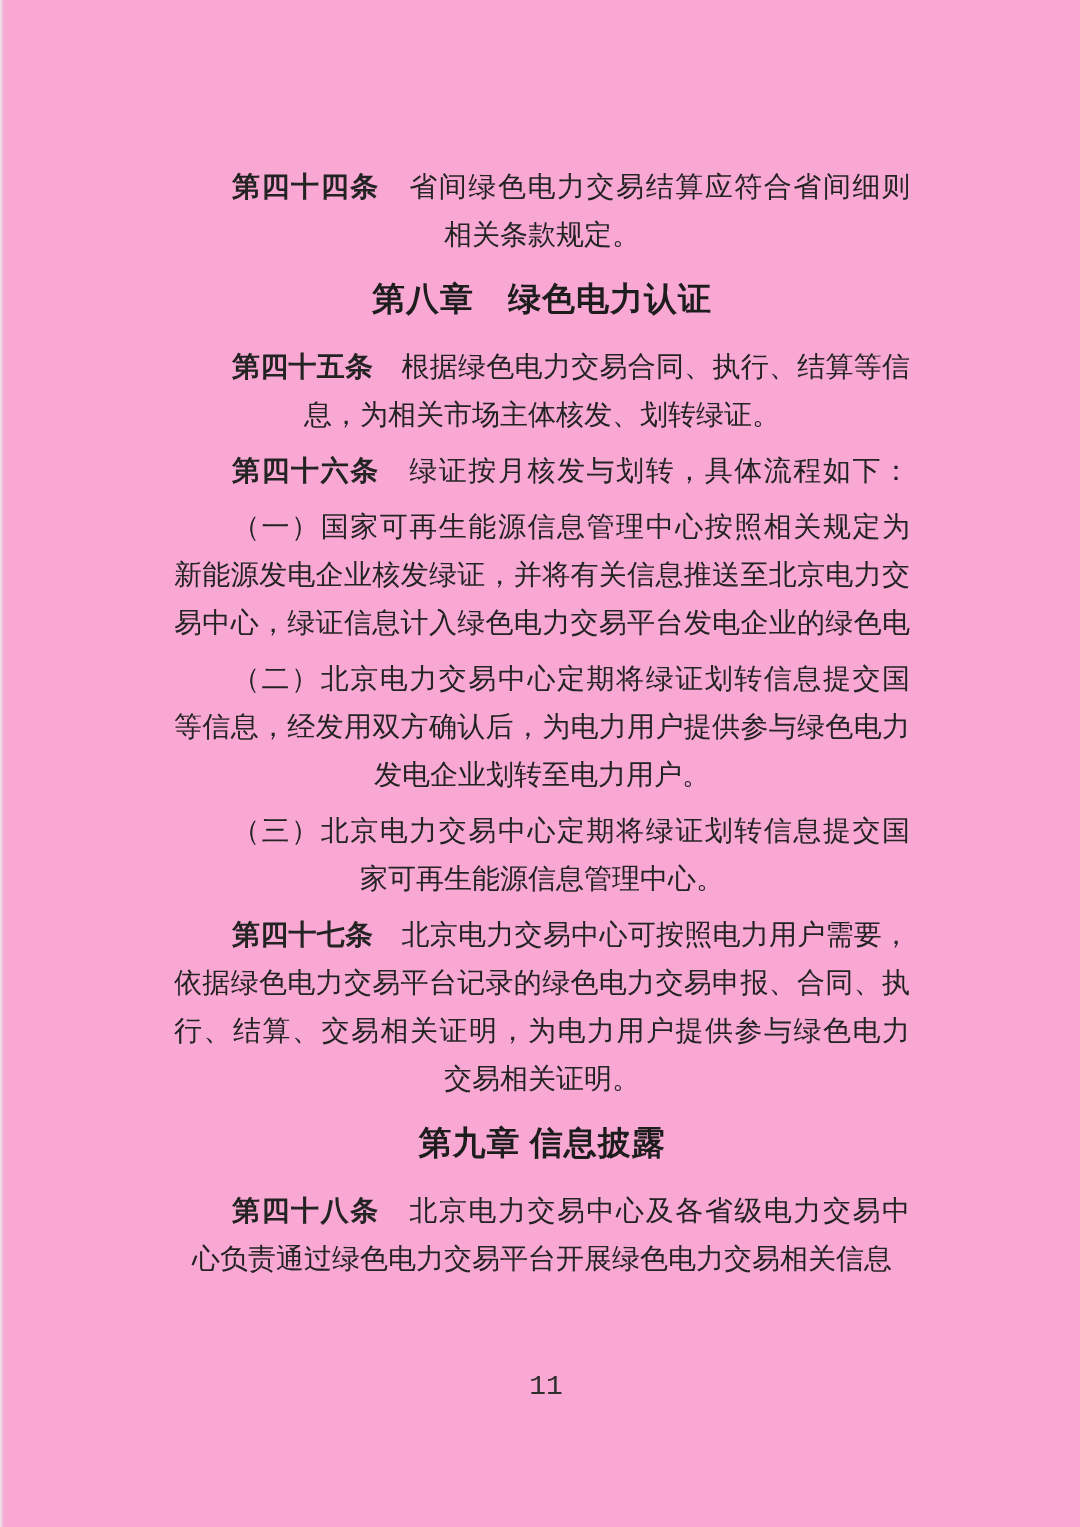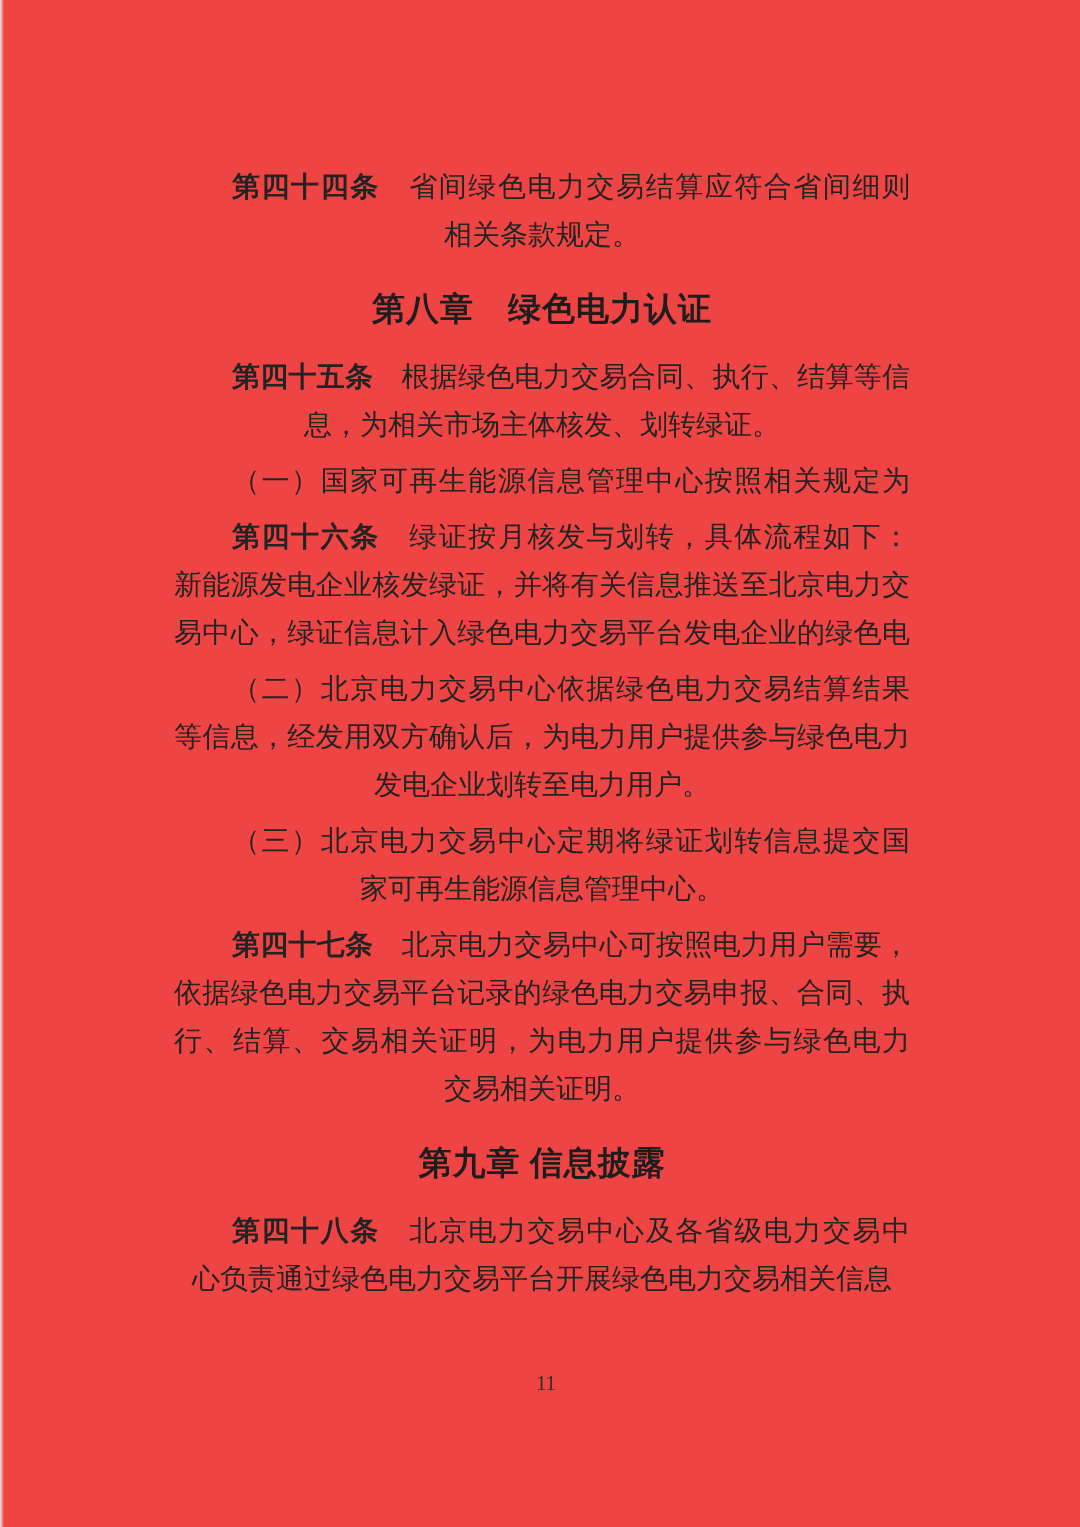--- a/index.html
+++ b/index.html
@@ -6,21 +6,21 @@
   html, body { background: #ffffff; }
   body {
     width: 1080px; height: 1527px;
     font-family: "Liberation Serif", serif;
     position: relative;
     overflow: hidden;
   }
   .page {
     position: relative;
     width: 1080px; height: 1527px;
-    background: #ef4444;
+    background: #f9a8d4;
     overflow: hidden;
   }
   
   .scan-edge {
     position: absolute; left: 0; top: 0; bottom: 0; width: 4px;
     background: linear-gradient(to right, #e9e9e9, rgba(255,255,255,0));
     pointer-events: none;
   }
   .content {
     padding: 163px 170px 0 174px;
@@ -41,49 +41,49 @@
   .line.para { margin-top: 8px; }
   .line b { font-weight: bold; }
   .heading {
     font-size: 33px;
     font-weight: bold;
     line-height: 48px;
     height: 48px;
     text-align: center;
     letter-spacing: 1px;
     color: #1d1d1d;
-    margin-top: 26px;
+    margin-top: 16px;
     margin-bottom: 20px;
   }
   .page-number {
     position: absolute;
     top: 1371px;
     left: 12px; right: 0;
     text-align: center;
-    font-size: 21px;
+    font-size: 28px;
     color: #2e2e2e;
-    font-family: Liberation Serif, serif;
+    font-family: Liberation Mono, monospace;
   }
 </style>
 </head>
 <body>
 
 <div class="page">
   <div class="scan-edge"></div>
   <div class="content">
       <div class="line indent fill"><b>第四十四条</b><span>　省间绿色电力交易结算应符合省间细则</span></div>
       <div class="line"><span>相关条款规定。</span></div>
       <div class="heading">第八章　绿色电力认证</div>
       <div class="line indent fill"><b>第四十五条</b><span>　根据绿色电力交易合同、执行、结算等信</span></div>
       <div class="line"><span>息，为相关市场主体核发、划转绿证。</span></div>
+      <div class="line indent fill para"><b>第四十六条</b><span>　绿证按月核发与划转，具体流程如下：</span></div>
       <div class="line indent fill para"><span>（一）国家可再生能源信息管理中心按照相关规定为</span></div>
-      <div class="line indent fill para"><b>第四十六条</b><span>　绿证按月核发与划转，具体流程如下：</span></div>
       <div class="line fill"><span>新能源发电企业核发绿证，并将有关信息推送至北京电力交</span></div>
       <div class="line fill"><span>易中心，绿证信息计入绿色电力交易平台发电企业的绿色电</span></div>
-      <div class="line indent fill para"><span>（二）北京电力交易中心依据绿色电力交易结算结果</span></div>
+      <div class="line indent fill para"><span>（二）北京电力交易中心定期将绿证划转信息提交国</span></div>
       <div class="line fill"><span>等信息，经发用双方确认后，为电力用户提供参与绿色电力</span></div>
       <div class="line"><span>发电企业划转至电力用户。</span></div>
       <div class="line indent fill para"><span>（三）北京电力交易中心定期将绿证划转信息提交国</span></div>
       <div class="line"><span>家可再生能源信息管理中心。</span></div>
       <div class="line indent fill para"><b>第四十七条</b><span>　北京电力交易中心可按照电力用户需要，</span></div>
       <div class="line fill"><span>依据绿色电力交易平台记录的绿色电力交易申报、合同、执</span></div>
       <div class="line fill"><span>行、结算、交易相关证明，为电力用户提供参与绿色电力</span></div>
       <div class="line"><span>交易相关证明。</span></div>
       <div class="heading">第九章 信息披露</div>
       <div class="line indent fill para"><b>第四十八条</b><span>　北京电力交易中心及各省级电力交易中</span></div>

